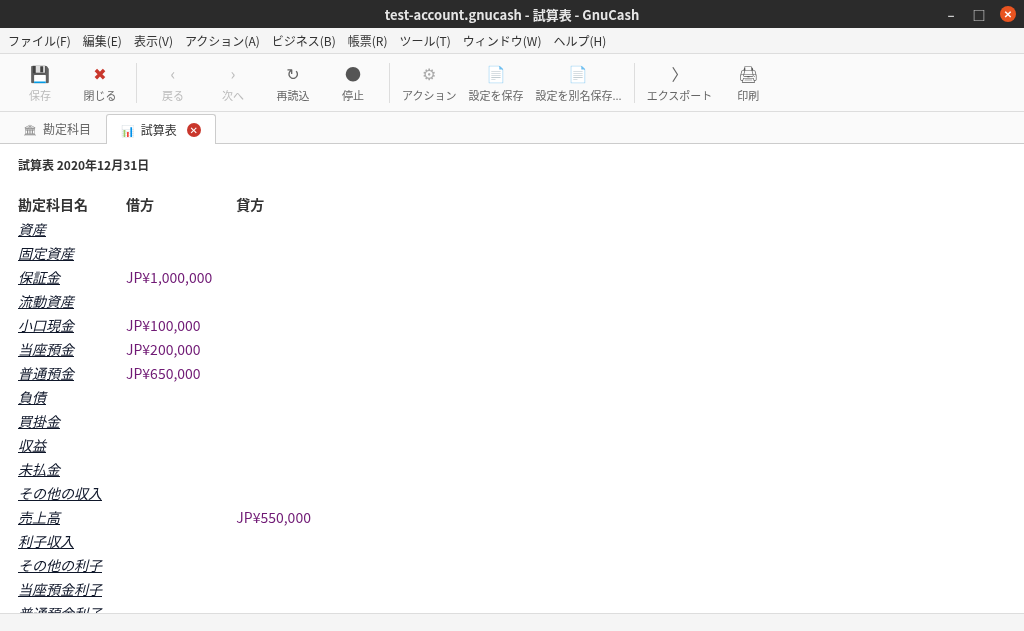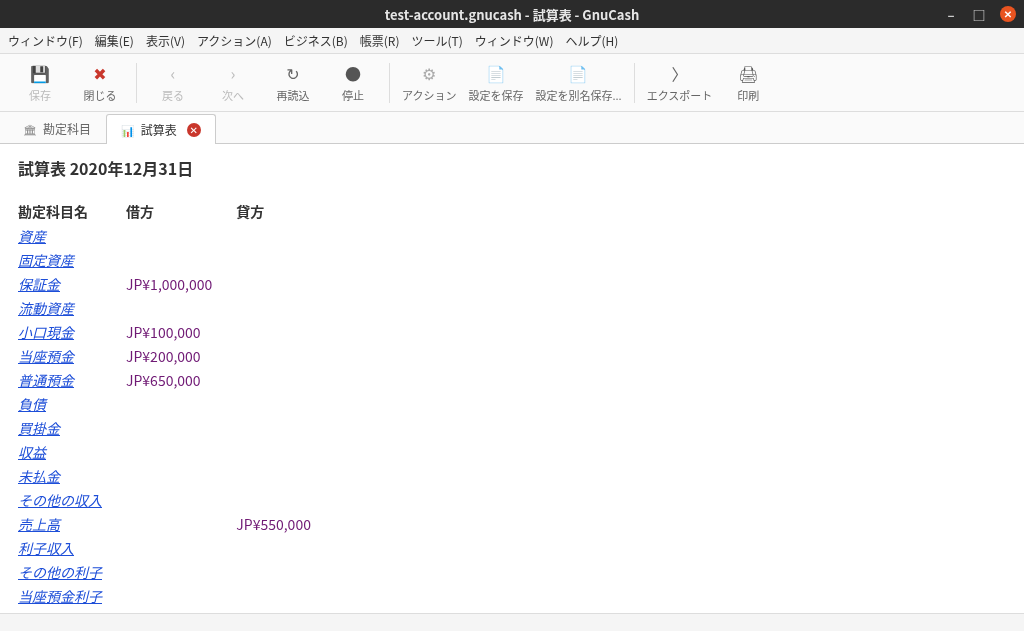--- a/index.html
+++ b/index.html
@@ -136,40 +136,40 @@
       justify-content: center;
       margin-left: 4px;
     }
     .content {
       padding: 12px 18px;
       background: #fff;
       height: calc(631px - 28px - 26px - 58px - 32px - 18px);
       overflow: auto;
     }
     .report-title {
-      font-size: 16px;
+      font-size: 12px;
       font-weight: bold;
       margin-bottom: 18px;
     }
     table.report {
       border-collapse: collapse;
       font-size: 14px;
     }
     table.report th {
       text-align: left;
       padding: 3px 24px 3px 0;
       font-weight: bold;
     }
     table.report td {
       padding: 2px 24px 2px 0;
       white-space: nowrap;
       vertical-align: top;
     }
     .acct-link {
-      color: #1d4ed8;
+      color: #0f172a;
       font-style: italic;
       text-decoration: underline;
       cursor: pointer;
     }
     .amount {
       text-align: left;
       color: #701a75;
     }
     .statusbar {
       height: 18px;
@@ -188,21 +188,21 @@
 <div class="titlebar">
   <span>test-account.gnucash - 試算表 - GnuCash</span>
   <div class="window-controls">
     <div class="win-btn">–</div>
     <div class="win-btn">□</div>
     <div class="win-btn win-close">✕</div>
   </div>
 </div>
 
 <div class="menubar">
-  <span>ウィンドウ(F)</span>
+  <span>ファイル(F)</span>
   <span>編集(E)</span>
   <span>表示(V)</span>
   <span>アクション(A)</span>
   <span>ビジネス(B)</span>
   <span>帳票(R)</span>
   <span>ツール(T)</span>
   <span>ウィンドウ(W)</span>
   <span>ヘルプ(H)</span>
 </div>
 

